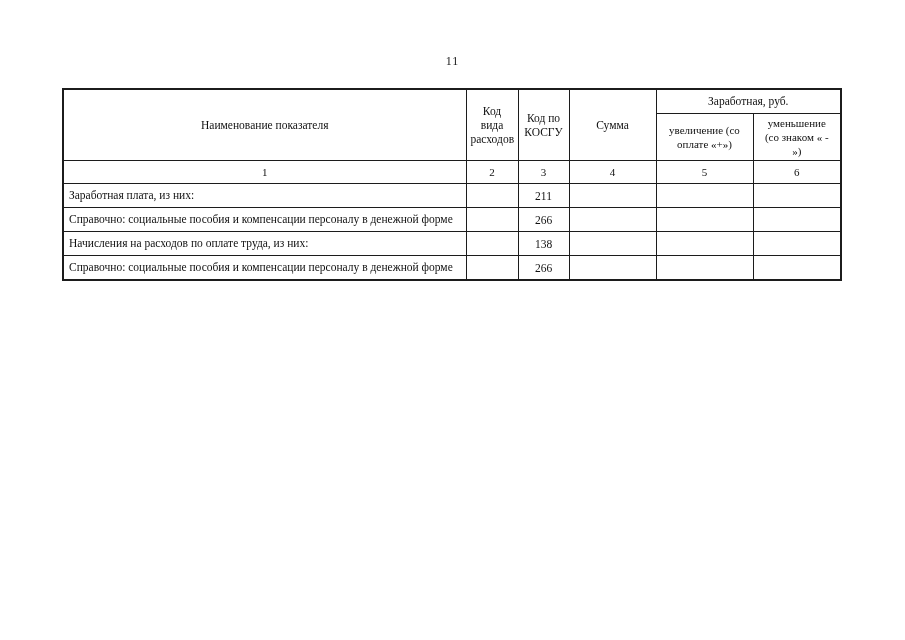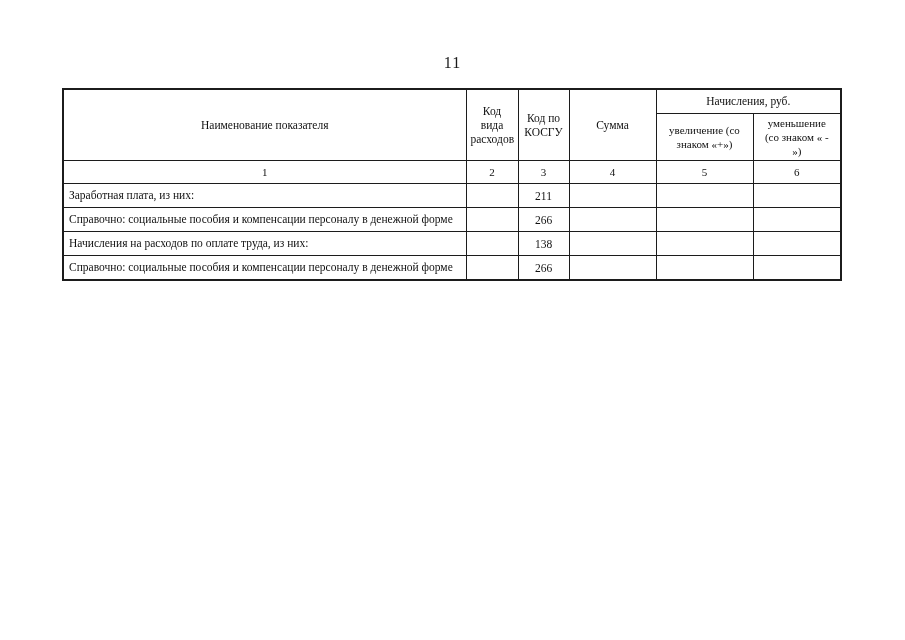--- a/index.html
+++ b/index.html
@@ -13,21 +13,21 @@
   .page {
     position: relative;
     width: 905px; height: 640px;
     background: #ffffff;
   }
   .page-number {
     position: absolute;
     top: 54px; left: 0;
     width: 905px;
     text-align: center;
-    font-size: 16px;
+    font-size: 12px;
     letter-spacing: 1px;
     color: #1a1a1a;
   }
   table.doc-table {
     position: absolute;
     left: 62px; top: 88px;
     width: 778px;
     border-collapse: collapse;
     table-layout: fixed;
     font-size: 11.5px;
@@ -86,24 +86,24 @@
       <col style="width:87px">
       <col style="width:97px">
       <col style="width:88px">
     </colgroup>
     <thead>
       <tr class="hdr-top">
         <th class="hdr" rowspan="2">Наименование показателя</th>
         <th class="hdr" rowspan="2">Код вида расходов</th>
         <th class="hdr" rowspan="2">Код по КОСГУ</th>
         <th class="hdr" rowspan="2">Сумма</th>
-        <th class="hdr" colspan="2">Начисления, руб.</th>
+        <th class="hdr" colspan="2">Заработная, руб.</th>
       </tr>
       <tr class="hdr-bottom">
-        <th class="hdr-sub">увеличение (со знаком «+»)</th>
+        <th class="hdr-sub">увеличение (со оплате «+»)</th>
         <th class="hdr-sub">уменьшение (со знаком « - »)</th>
       </tr>
       <tr>
         <td class="num">1</td>
         <td class="num">2</td>
         <td class="num">3</td>
         <td class="num">4</td>
         <td class="num">5</td>
         <td class="num">6</td>
       </tr>

